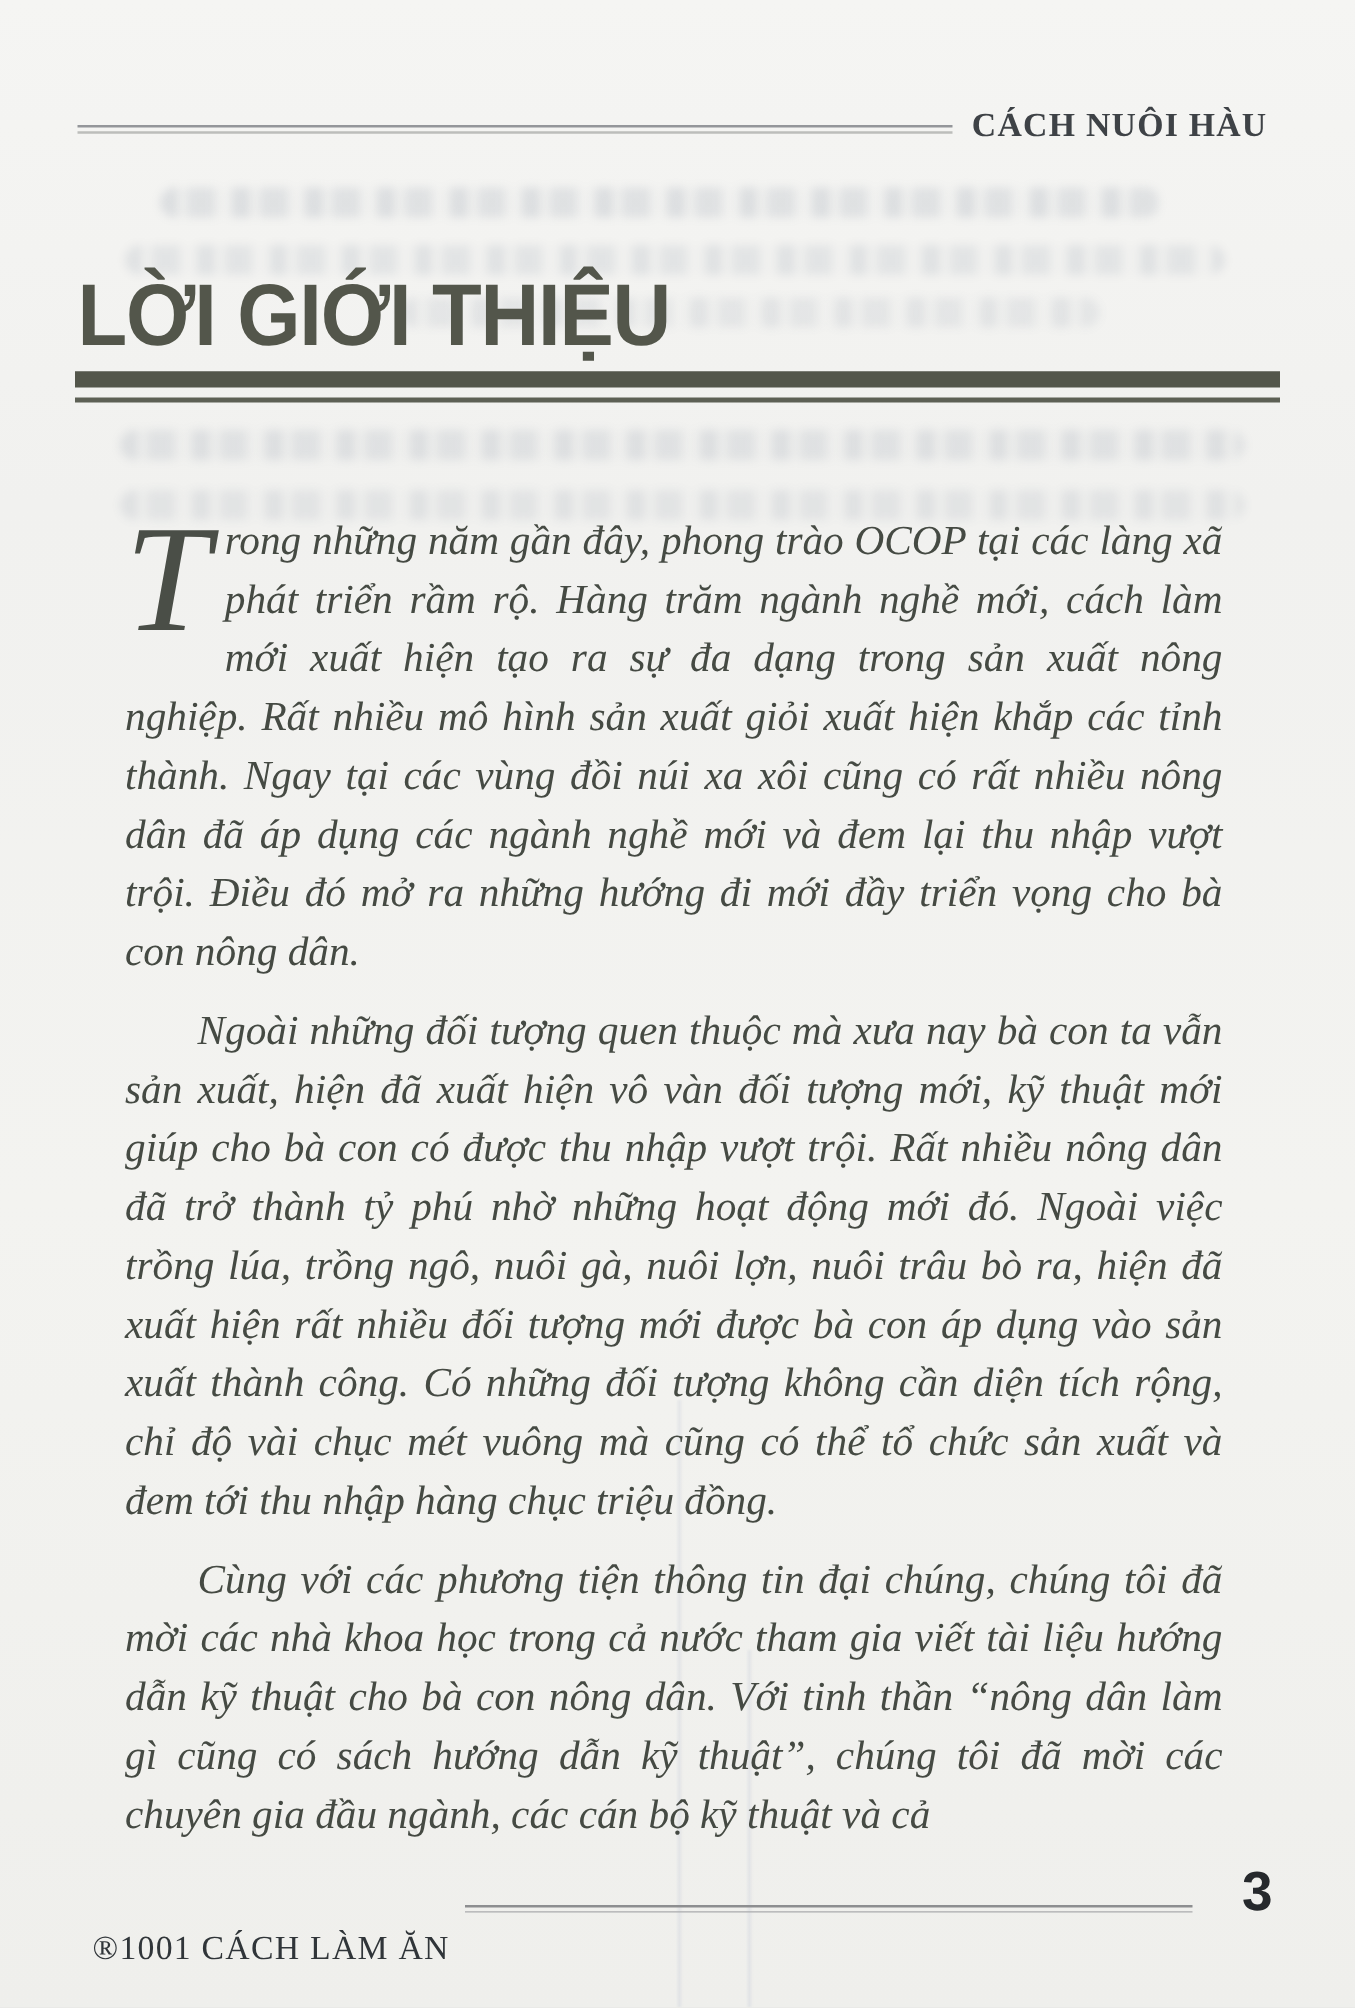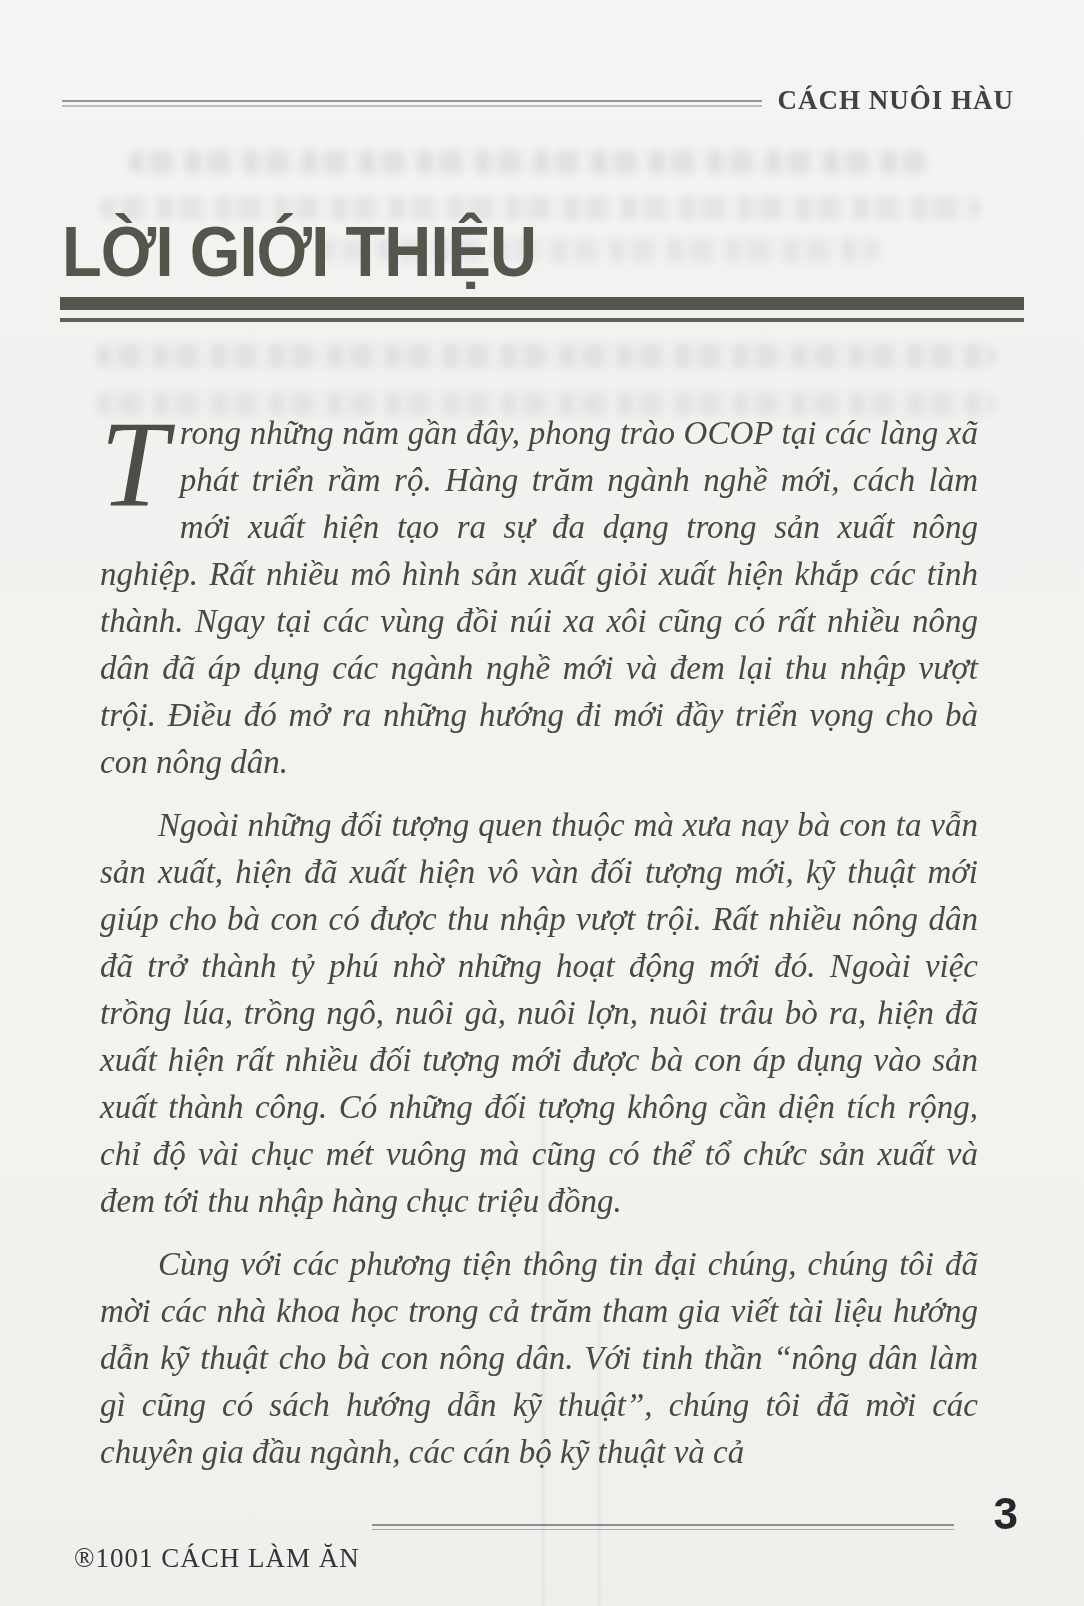--- a/index.html
+++ b/index.html
@@ -89,21 +89,21 @@
     <div class="running-title">CÁCH NUÔI HÀU</div>
   </header>
 
   <h1 class="page-title">LỜI GIỚI THIỆU</h1>
   <div class="rule-thick"></div>
   <div class="rule-thin"></div>
 
   <main class="article">
     <p class="para"><span class="dropcap">T</span><span>rong những năm gần đây, phong trào OCOP tại các làng xã phát triển rầm rộ. Hàng trăm ngành nghề mới, cách làm mới xuất hiện tạo ra sự đa dạng trong sản xuất nông nghiệp. Rất nhiều mô hình sản xuất giỏi xuất hiện khắp các tỉnh thành. Ngay tại các vùng đồi núi xa xôi cũng có rất nhiều nông dân đã áp dụng các ngành nghề mới và đem lại thu nhập vượt trội. Điều đó mở ra những hướng đi mới đầy triển vọng cho bà con nông dân.</span></p>
     <p class="para indent">Ngoài những đối tượng quen thuộc mà xưa nay bà con ta vẫn sản xuất, hiện đã xuất hiện vô vàn đối tượng mới, kỹ thuật mới giúp cho bà con có được thu nhập vượt trội. Rất nhiều nông dân đã trở thành tỷ phú nhờ những hoạt động mới đó. Ngoài việc trồng lúa, trồng ngô, nuôi gà, nuôi lợn, nuôi trâu bò ra, hiện đã xuất hiện rất nhiều đối tượng mới được bà con áp dụng vào sản xuất thành công. Có những đối tượng không cần diện tích rộng, chỉ độ vài chục mét vuông mà cũng có thể tổ chức sản xuất và đem tới thu nhập hàng chục triệu đồng.</p>
-    <p class="para indent">Cùng với các phương tiện thông tin đại chúng, chúng tôi đã mời các nhà khoa học trong cả trăm tham gia viết tài liệu hướng dẫn kỹ thuật cho bà con nông dân. Với tinh thần “nông dân làm gì cũng có sách hướng dẫn kỹ thuật”, chúng tôi đã mời các chuyên gia đầu ngành, các cán bộ kỹ thuật và cả</p>
+    <p class="para indent">Cùng với các phương tiện thông tin đại chúng, chúng tôi đã mời các nhà khoa học trong cả nước tham gia viết tài liệu hướng dẫn kỹ thuật cho bà con nông dân. Với tinh thần “nông dân làm gì cũng có sách hướng dẫn kỹ thuật”, chúng tôi đã mời các chuyên gia đầu ngành, các cán bộ kỹ thuật và cả</p>
   </main>
 
   <footer>
     <div class="imprint">®1001 CÁCH LÀM ĂN</div>
     <div class="footer-rule"></div>
     <div class="page-number">3</div>
   </footer>
 
 </div>
 

